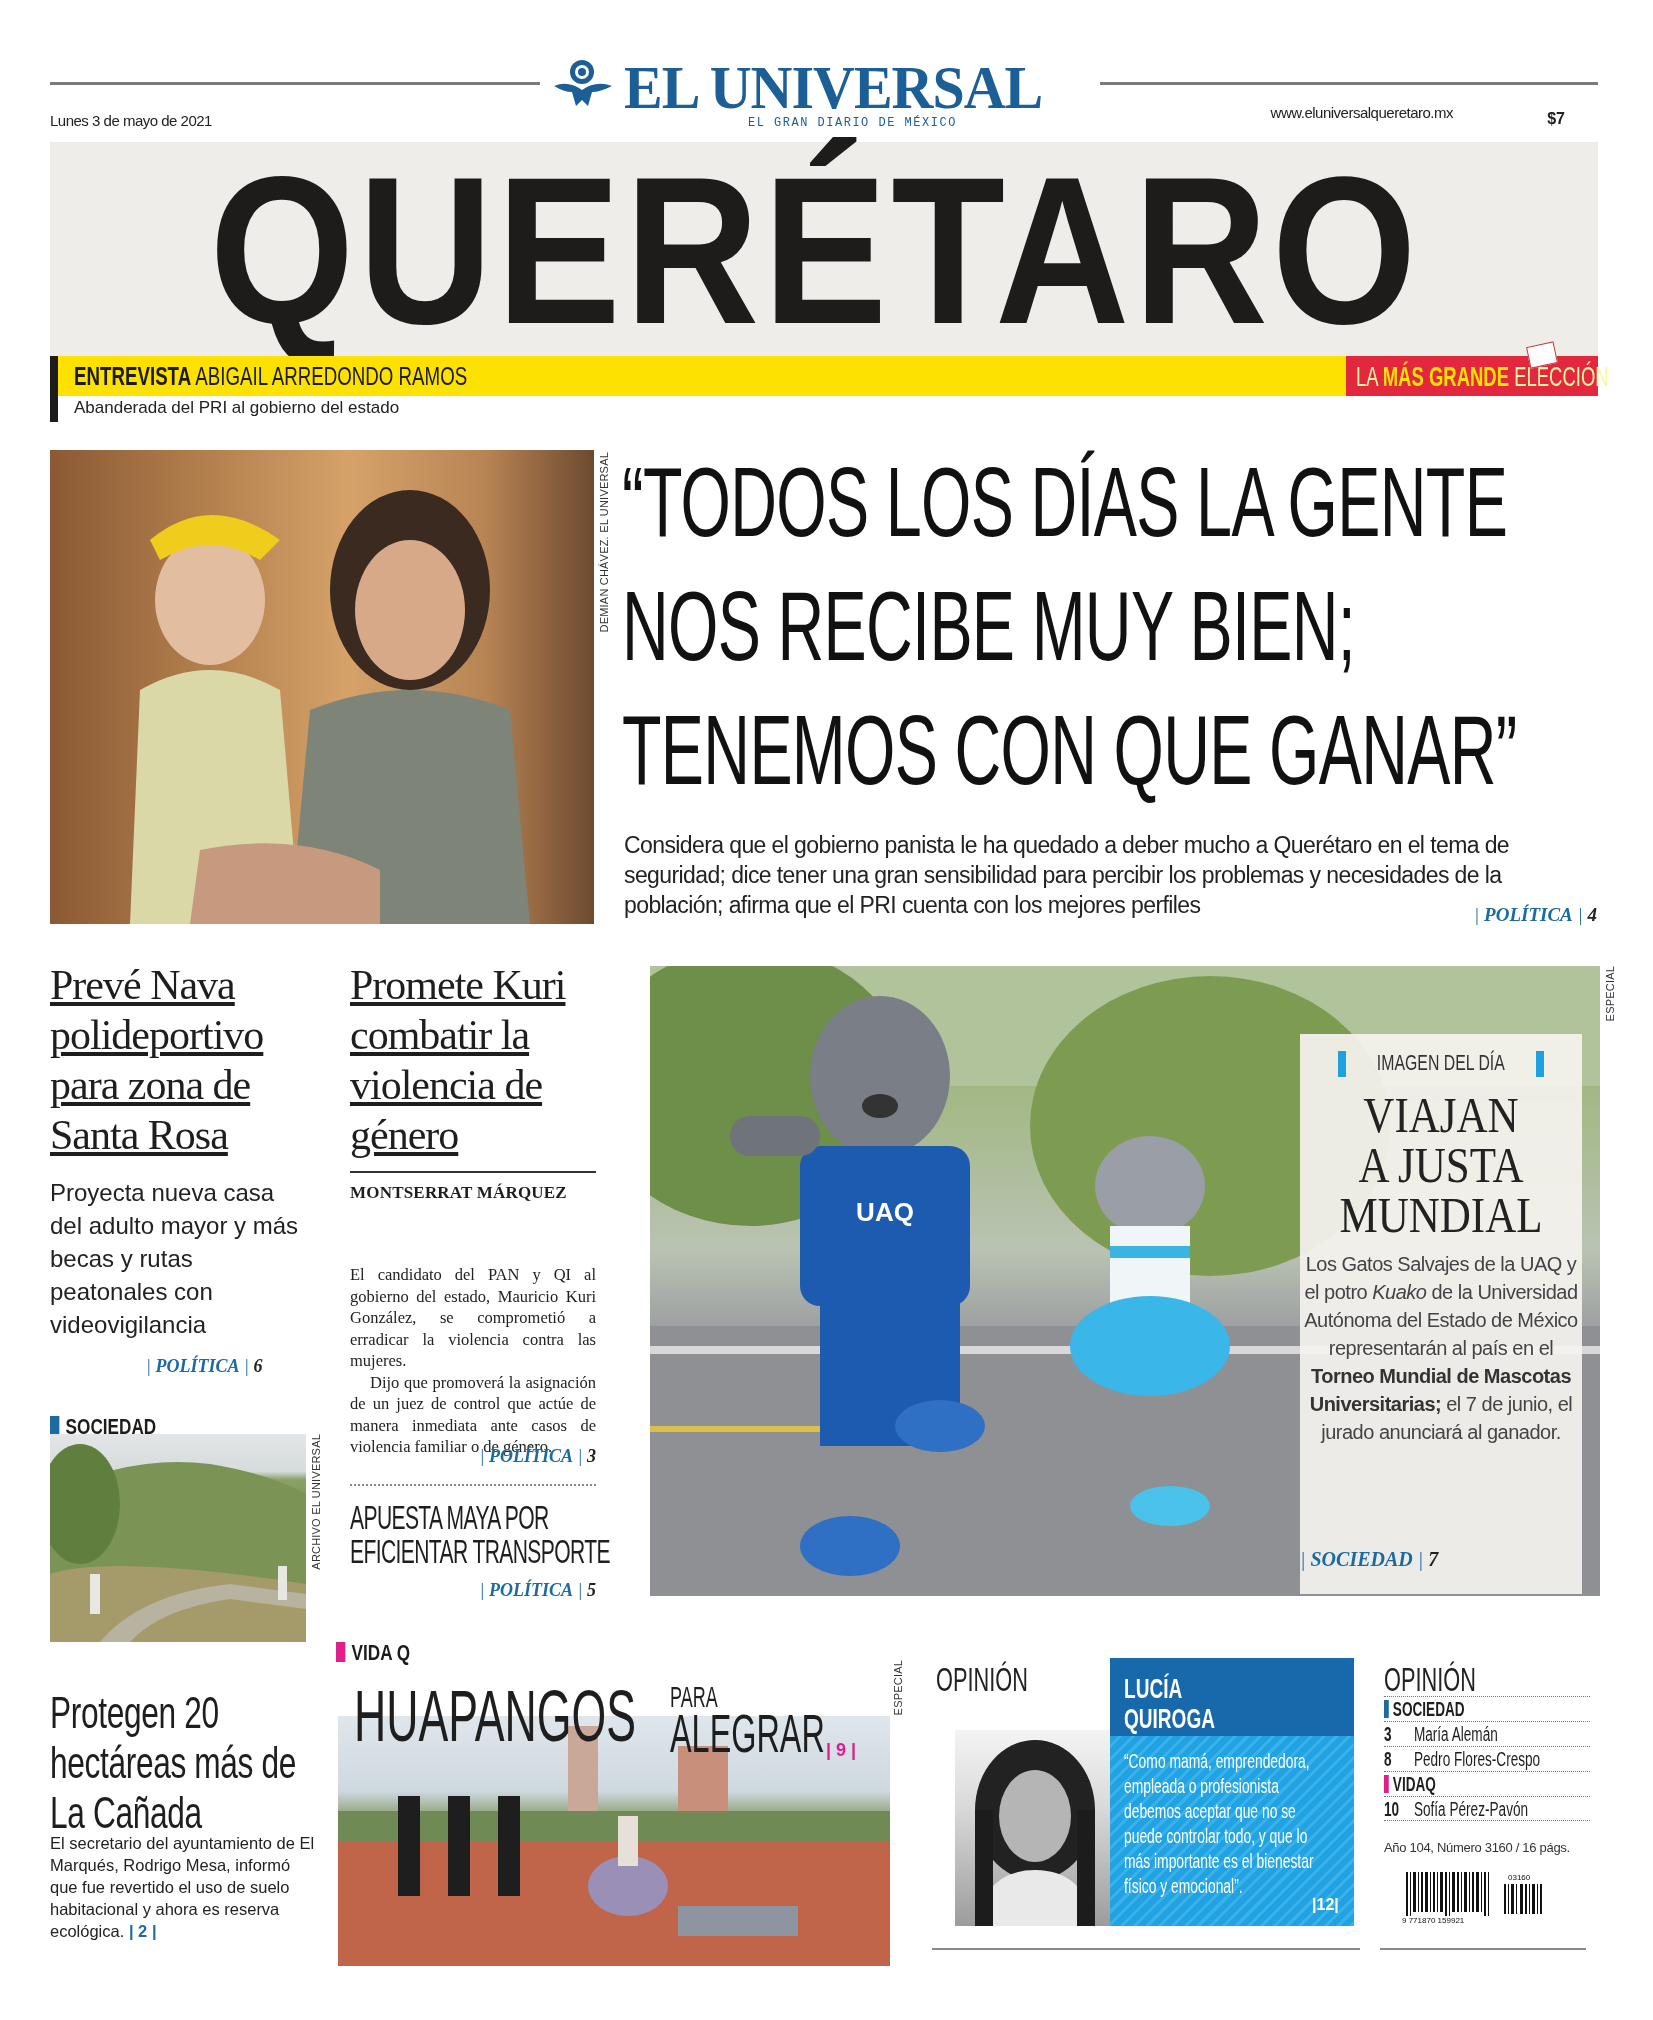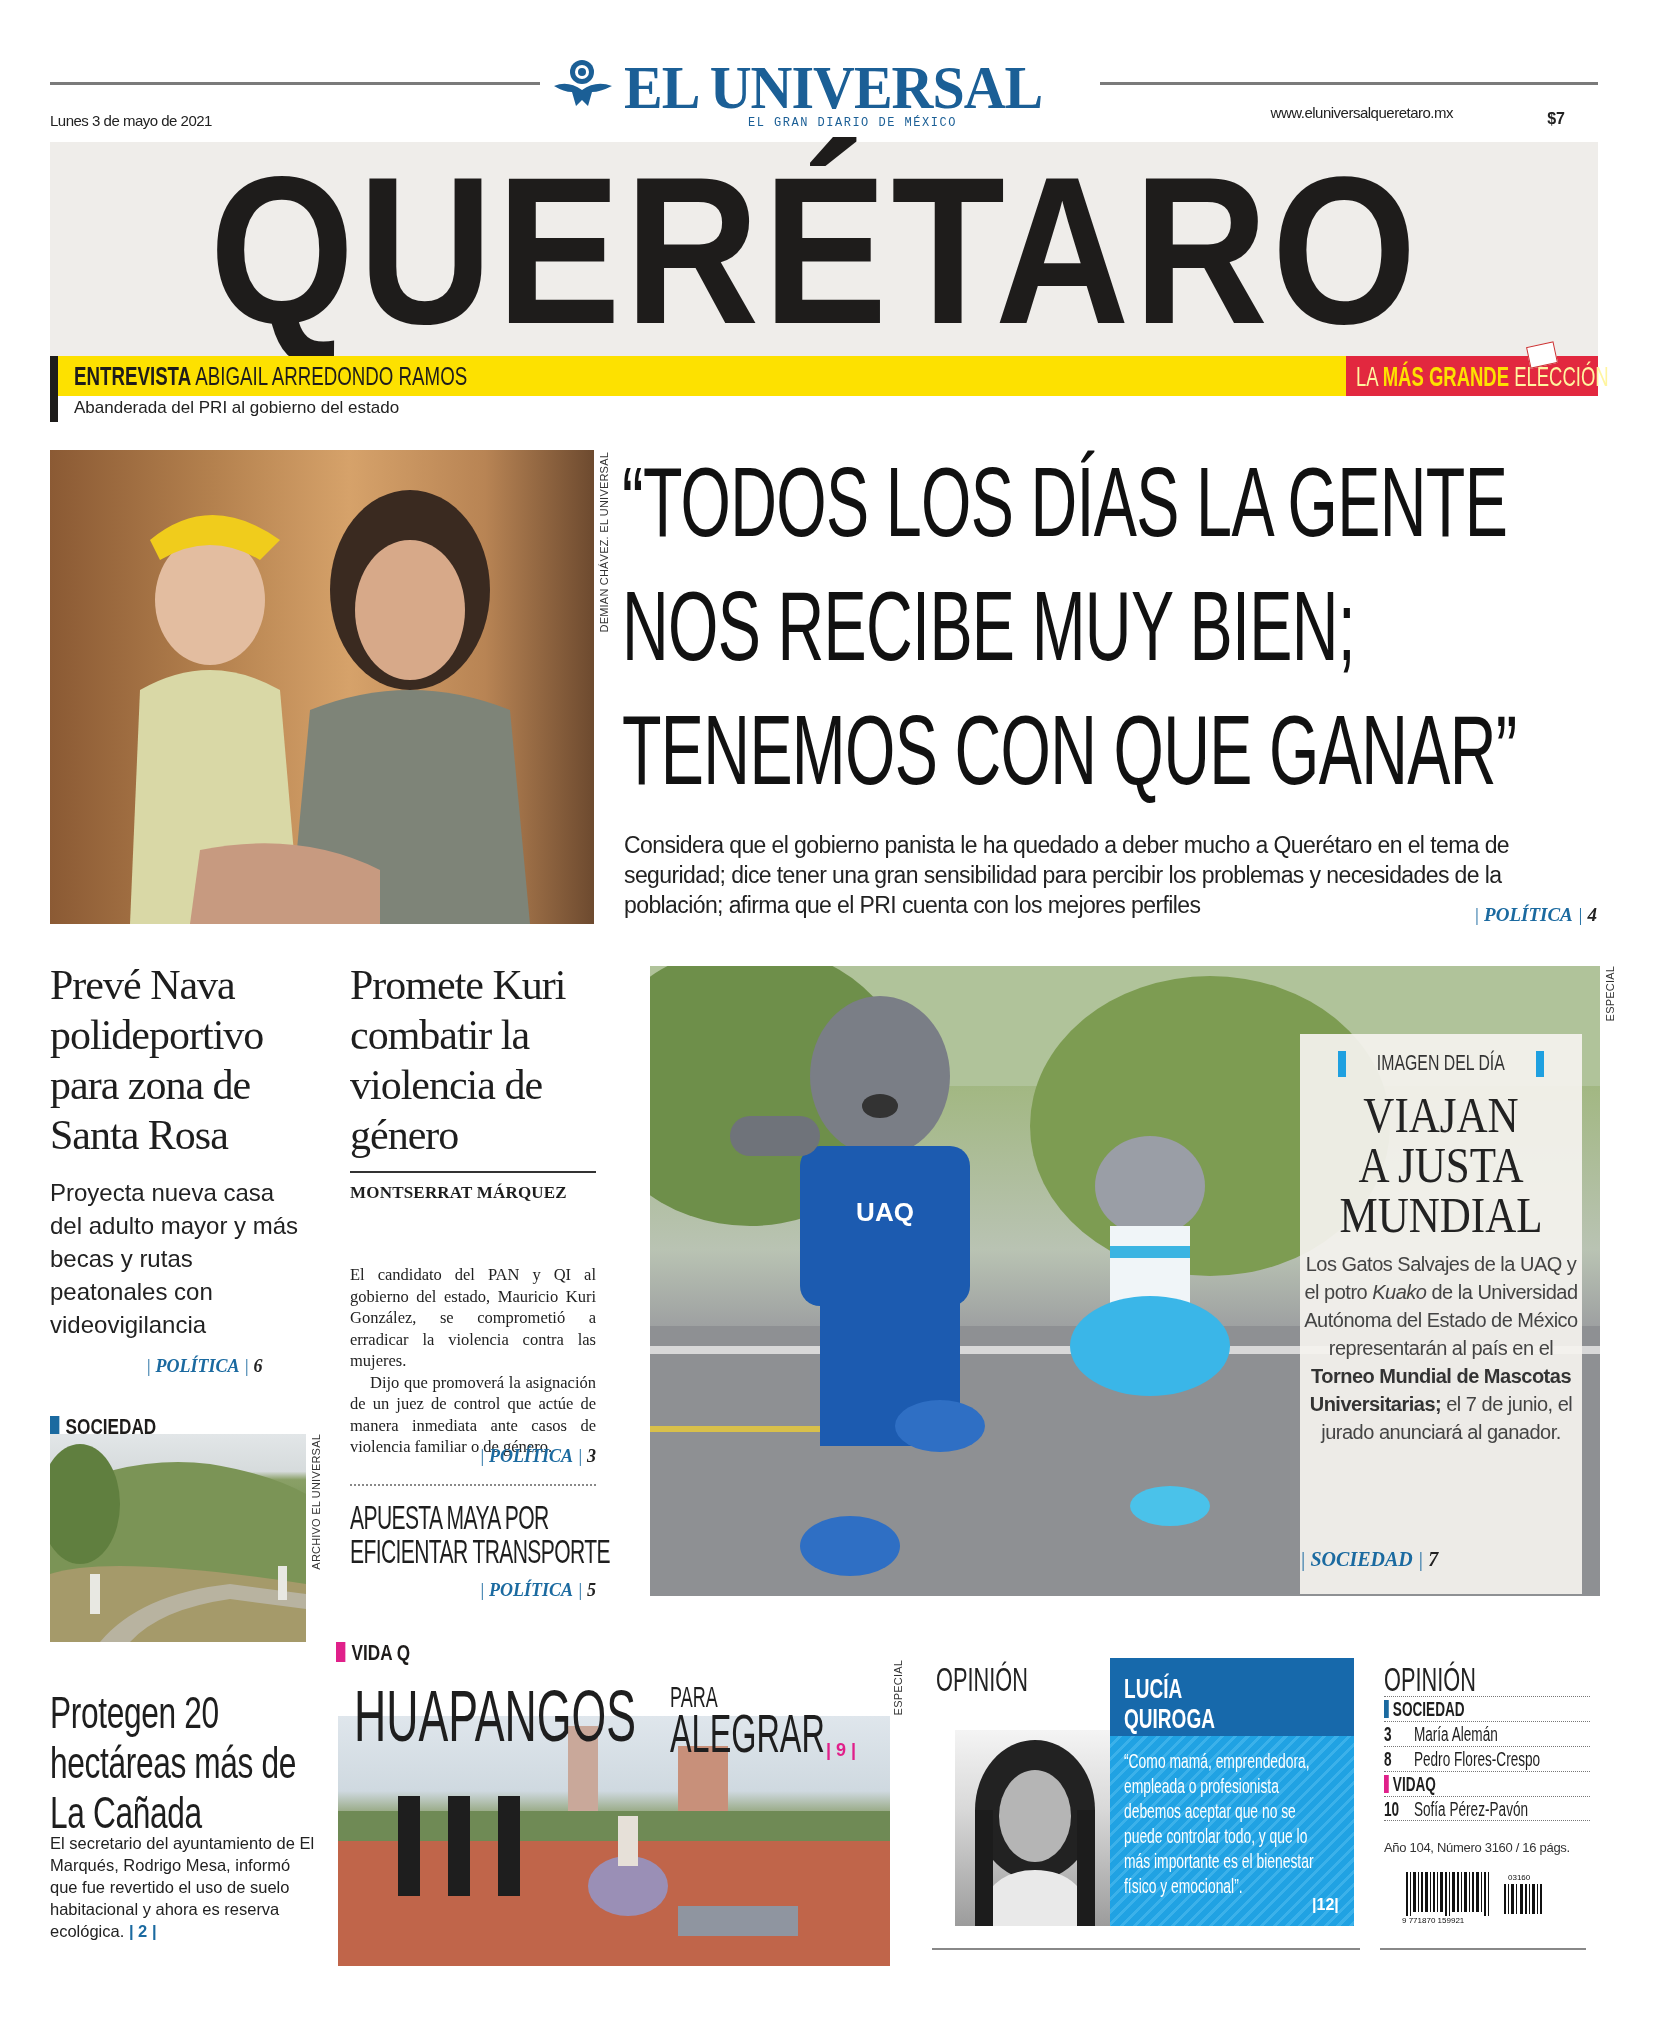--- a/index.html
+++ b/index.html
@@ -37,21 +37,21 @@
   .lead-photo { left: 50px; top: 450px; width: 544px; height: 474px; background: linear-gradient(90deg, #8b5a34 0%, #b4814e 30%, #d6a26a 55%, #b88454 80%, #6d4a2f 100%); }
   .credit-vert { position: absolute; font-size: 11px; color: #333; writing-mode: vertical-rl; transform: rotate(180deg); white-space: nowrap; letter-spacing: 0.2px; }
   .lead-headline { position: absolute; left: 622px; top: 440px; width: 980px; font-family: "Liberation Sans Narrow", "Liberation Sans", sans-serif; font-size: 98px; line-height: 124px; color: #111; transform: scaleX(0.66); transform-origin: left top; width: 1490px; letter-spacing: -1px; }
   .lead-deck { position: absolute; left: 624px; top: 830px; width: 980px; font-size: 23px; line-height: 30px; color: #222; letter-spacing: -0.6px; }
   .ref { font-family: "Liberation Serif", serif; font-weight: bold; color: #1b6aa0; font-style: italic; }
   .ref .num { color: #222; }
   .ref .bar { color: #1b6aa0; font-weight: normal; }
   .lead-ref { position: absolute; right: 56px; top: 904px; font-size: 19px; }
 
   
-  .serif-head { position: absolute; font-family: "Liberation Serif", serif; font-weight: normal; color: #1e1e1e; letter-spacing: -1px; }
+  .serif-head { position: absolute; font-family: "Liberation Serif", serif; font-weight: normal; color: #1e1e1e; letter-spacing: -1px; text-decoration: underline; }
   .h-nava { left: 50px; top: 960px; width: 260px; font-size: 42px; line-height: 50px; }
   .d-nava { position: absolute; left: 50px; top: 1176px; width: 260px; font-size: 24px; line-height: 33px; color: #222; }
   .r-nava { position: absolute; left: 146px; top: 1356px; font-size: 18px; }
   .sec-label { position: absolute; font-size: 22px; font-weight: bold; color: #1e1c1b; transform: scaleX(0.78); transform-origin: left; white-space: nowrap; }
   .sec-sq { display: inline-block; width: 12px; height: 20px; margin-right: 8px; vertical-align: -2px; }
   .s-sociedad { left: 50px; top: 1414px; }
   .canada-photo { left: 50px; top: 1434px; width: 256px; height: 208px; background: linear-gradient(180deg, #e2e6e8 0%, #d6dbdc 18%, #8aa067 22%, #6f8e4d 45%, #9aa86c 60%, #b7a67a 72%, #a29a7b 85%, #8f8e6b 100%); }
   .h-canada { position: absolute; left: 50px; top: 1688px; width: 260px; font-family: "Liberation Sans", sans-serif; font-size: 44px; line-height: 50px; color: #1e1e1e; transform: scaleX(0.72); transform-origin: left top; width: 360px; letter-spacing: -0.5px; }
   .d-canada { position: absolute; left: 50px; top: 1832px; width: 270px; font-size: 16.5px; line-height: 22px; color: #222; }
   .d-canada .inline-ref { color: #1b6aa0; font-weight: bold; }

